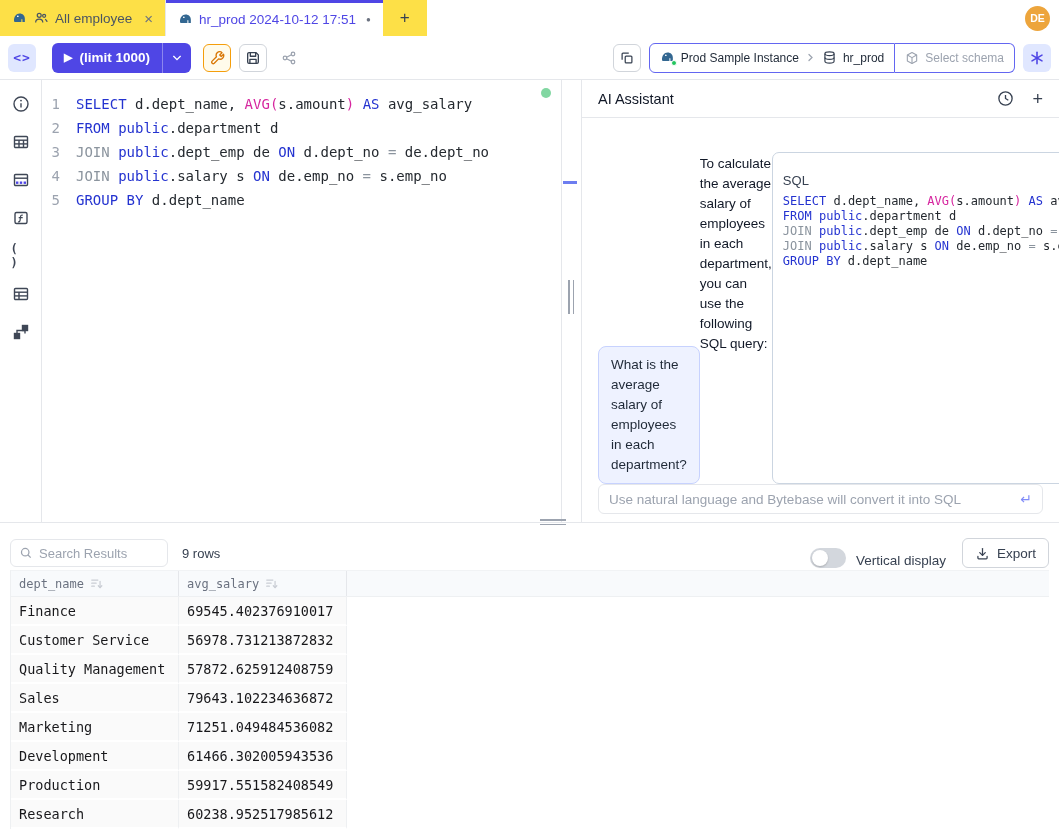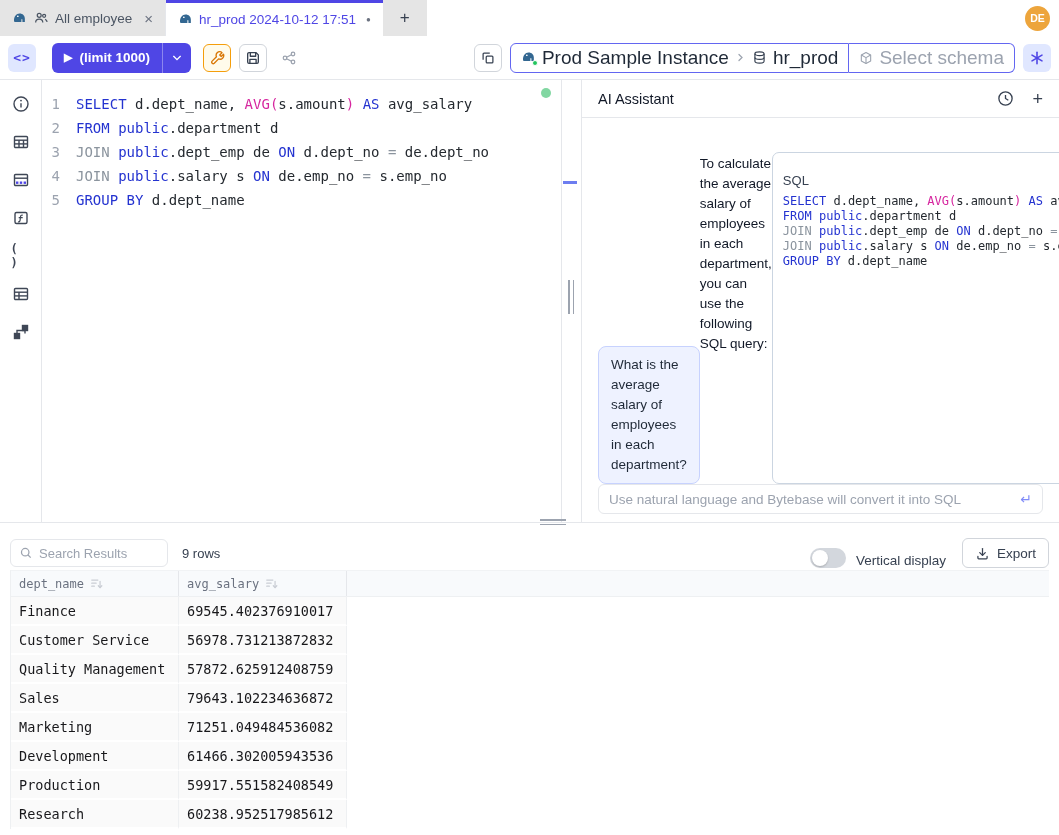--- a/index.html
+++ b/index.html
@@ -2,21 +2,21 @@
 <html><head>
 <meta charset="utf-8">
 <style>
   * { margin:0; padding:0; box-sizing:border-box; }
   html,body { width:1059px; height:835px; background:#fff; overflow:hidden;
     font-family:"Liberation Sans", sans-serif; color:#1f2937; }
   svg { display:block; }
 
   
   .topbar { height:36px; display:flex; align-items:stretch; background:#fff; }
-  .tabs-strip { display:flex; background:#e5e5e5; }
+  .tabs-strip { display:flex; background:#fde047; }
   .tab { display:flex; align-items:center; gap:6px; padding:0 12px; font-size:13.5px;
     color:#4b5563; cursor:pointer; border-right:1px solid #e5e7eb; position:relative; }
   .tab.active { background:#fff; color:#4f46e5; border-top:3px solid #4f46e5; border-right:none; }
   .tab .close { font-size:15px; color:#6b7280; margin-left:6px; line-height:1; }
   .tab .dirty { font-size:8px; color:#6b7280; margin-left:4px; }
   .new-tab { width:44px; display:flex; align-items:center; justify-content:center;
     font-size:17px; color:#374151; cursor:pointer; }
   .avatar { margin-left:auto; margin-right:9px; align-self:center; width:25px; height:25px;
     border-radius:50%; background:#eda53c; color:#fff; font-size:10.5px; font-weight:bold;
     display:flex; align-items:center; justify-content:center; }
@@ -31,21 +31,21 @@
   .run-btn { height:30px; display:flex; align-items:stretch; background:#4f46e5; border-radius:6px;
     color:#fff; cursor:pointer; overflow:hidden; margin-right:12px; }
   .run-main { display:flex; align-items:center; gap:7px; padding:0 12px; font-size:13.5px; font-weight:bold; }
   .run-main .play-glyph { font-size:11px; }
   .run-caret { display:flex; align-items:center; padding:0 8px; border-left:1px solid rgba(255,255,255,.35); }
   .wrench-btn { border:1px solid #f59e0b; background:#fffbeb; margin-right:8px; }
   .save-btn { border:1px solid #d1d5db; margin-right:8px; }
   .share-btn { margin-right:8px; }
   .toolbar-right { margin-left:auto; display:flex; align-items:center; gap:8px; }
   .format-btn { border:1px solid #d1d5db; }
-  .conn-pill { display:flex; align-items:stretch; height:30px; font-size:19px; }
+  .conn-pill { display:flex; align-items:stretch; height:30px; font-size:12px; }
   .conn-seg { display:flex; align-items:center; gap:6px; padding:0 10px; border:1px solid #6366f1; }
   .conn-seg.first { border-radius:6px 0 0 6px; }
   .conn-seg.second { border-left:none; border-radius:0 6px 6px 0; color:#9ca3af; }
   .conn-sep { color:#9ca3af; }
   .pg-wrap { position:relative; width:15px; height:15px; }
   .pg-dot { position:absolute; right:-2px; bottom:-1px; width:6px; height:6px; border-radius:50%;
     background:#22c55e; border:1px solid #fff; }
   .openai-btn { background:#e0e7ff; }
 
   

